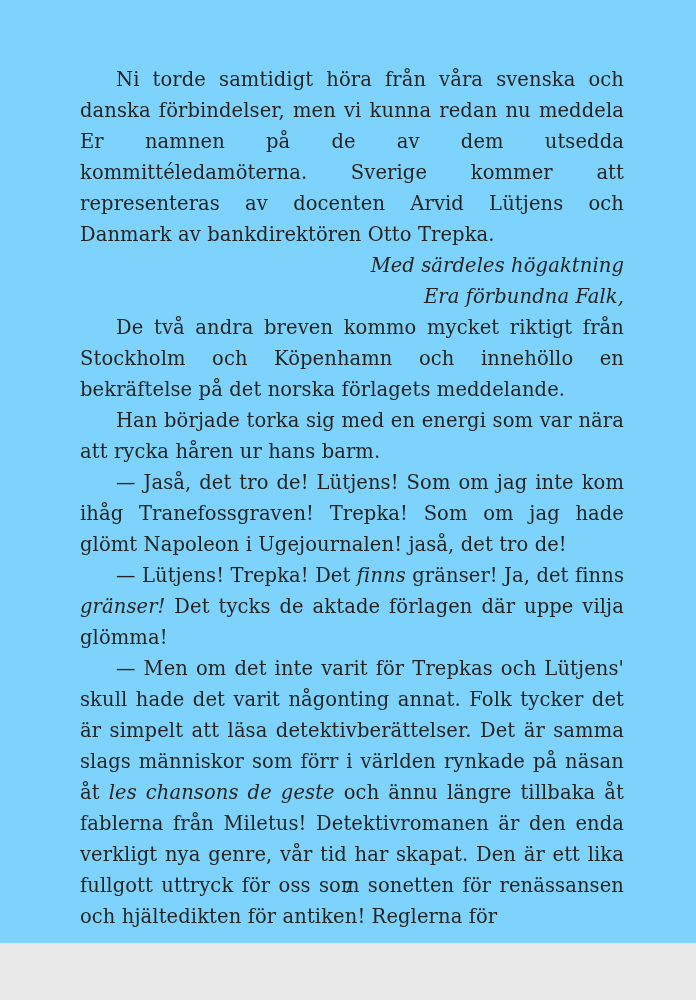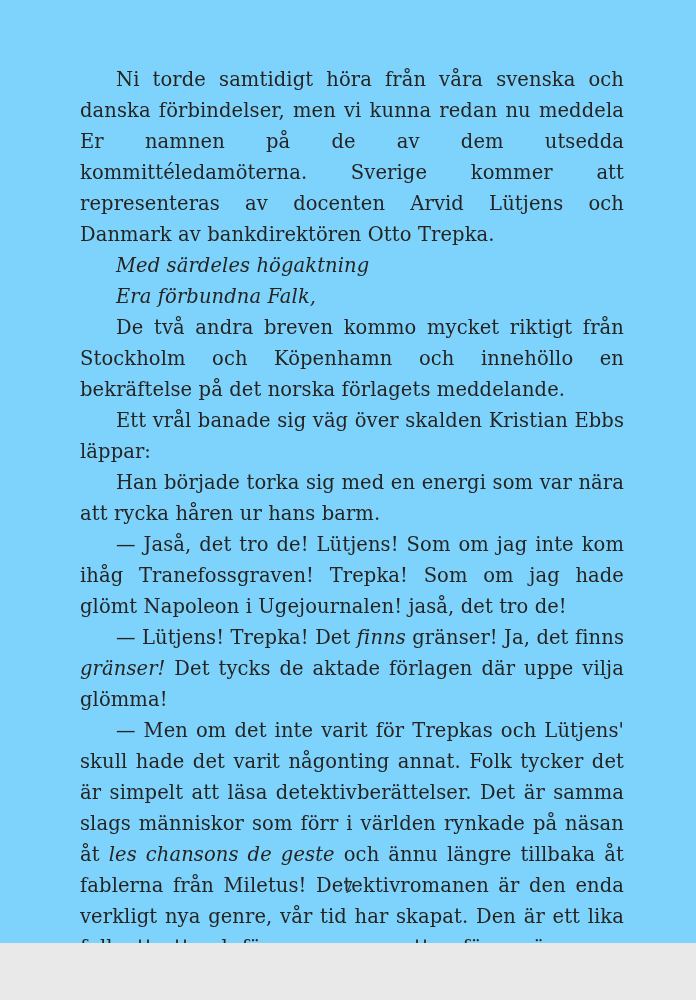--- a/index.html
+++ b/index.html
@@ -26,21 +26,21 @@
     text-align: justify;
     letter-spacing: 0.1px;
   }
   .text-block p {
     margin: 0;
     text-indent: 36px;
     hyphens: auto;
     -webkit-hyphens: auto;
   }
   .text-block p.letter-line {
-    text-align: left;
+    text-align: right;
   }
   .italic {
     font-style: italic;
   }
   .page-number {
     position: absolute;
     left: 0;
     right: 0;
     bottom: 46px;
     text-align: center;
@@ -56,21 +56,20 @@
 
     <p><span>Ni torde samtidigt höra från våra svenska och danska förbindelser, men vi kunna redan nu meddela Er namnen på de av dem utsedda kommittéledamöterna. Sverige kommer att representeras av docenten Arvid Lütjens och Danmark av bankdirektören Otto Trepka.</span></p>
 
     <p class="letter-line"><span class="italic">Med särdeles högaktning</span></p>
 
     <p class="letter-line"><span class="italic">Era förbundna Falk,</span></p>
 
 
     <p><span>De två andra breven kommo mycket riktigt från Stockholm och Köpenhamn och innehöllo en bekräftelse på det norska förlagets meddelande.</span></p>
 
-    <p><span>Ett vrål banade sig väg över skalden Kristian Ebbs läppar:</span></p>
 
     <p><span>Han började torka sig med en energi som var nära att rycka håren ur hans barm.</span></p>
 
     <p><span>— Jaså, det tro de! Lütjens! Som om jag inte kom ihåg Tranefossgraven! Trepka! Som om jag hade glömt Napoleon i Ugejournalen! jaså, det tro de!</span></p>
 
     <p><span>— Lütjens! Trepka! Det </span><span class="italic">finns</span><span> gränser! Ja, det finns </span><span class="italic">gränser!</span><span> Det tycks de aktade förlagen där uppe vilja glömma!</span></p>
 
 
     <p><span>— Men om det inte varit för Trepkas och Lütjens' skull hade det varit någonting annat. Folk tycker det är simpelt att läsa detektivberättelser. Det är samma slags människor som förr i världen rynkade på näsan åt </span><span class="italic">les chansons de geste</span><span> och ännu längre tillbaka åt fablerna från Miletus! Detektivromanen är den enda verkligt nya genre, vår tid har skapat. Den är ett lika fullgott uttryck för oss som sonetten för renässansen och hjältedikten för antiken! Reglerna för</span></p>
 

